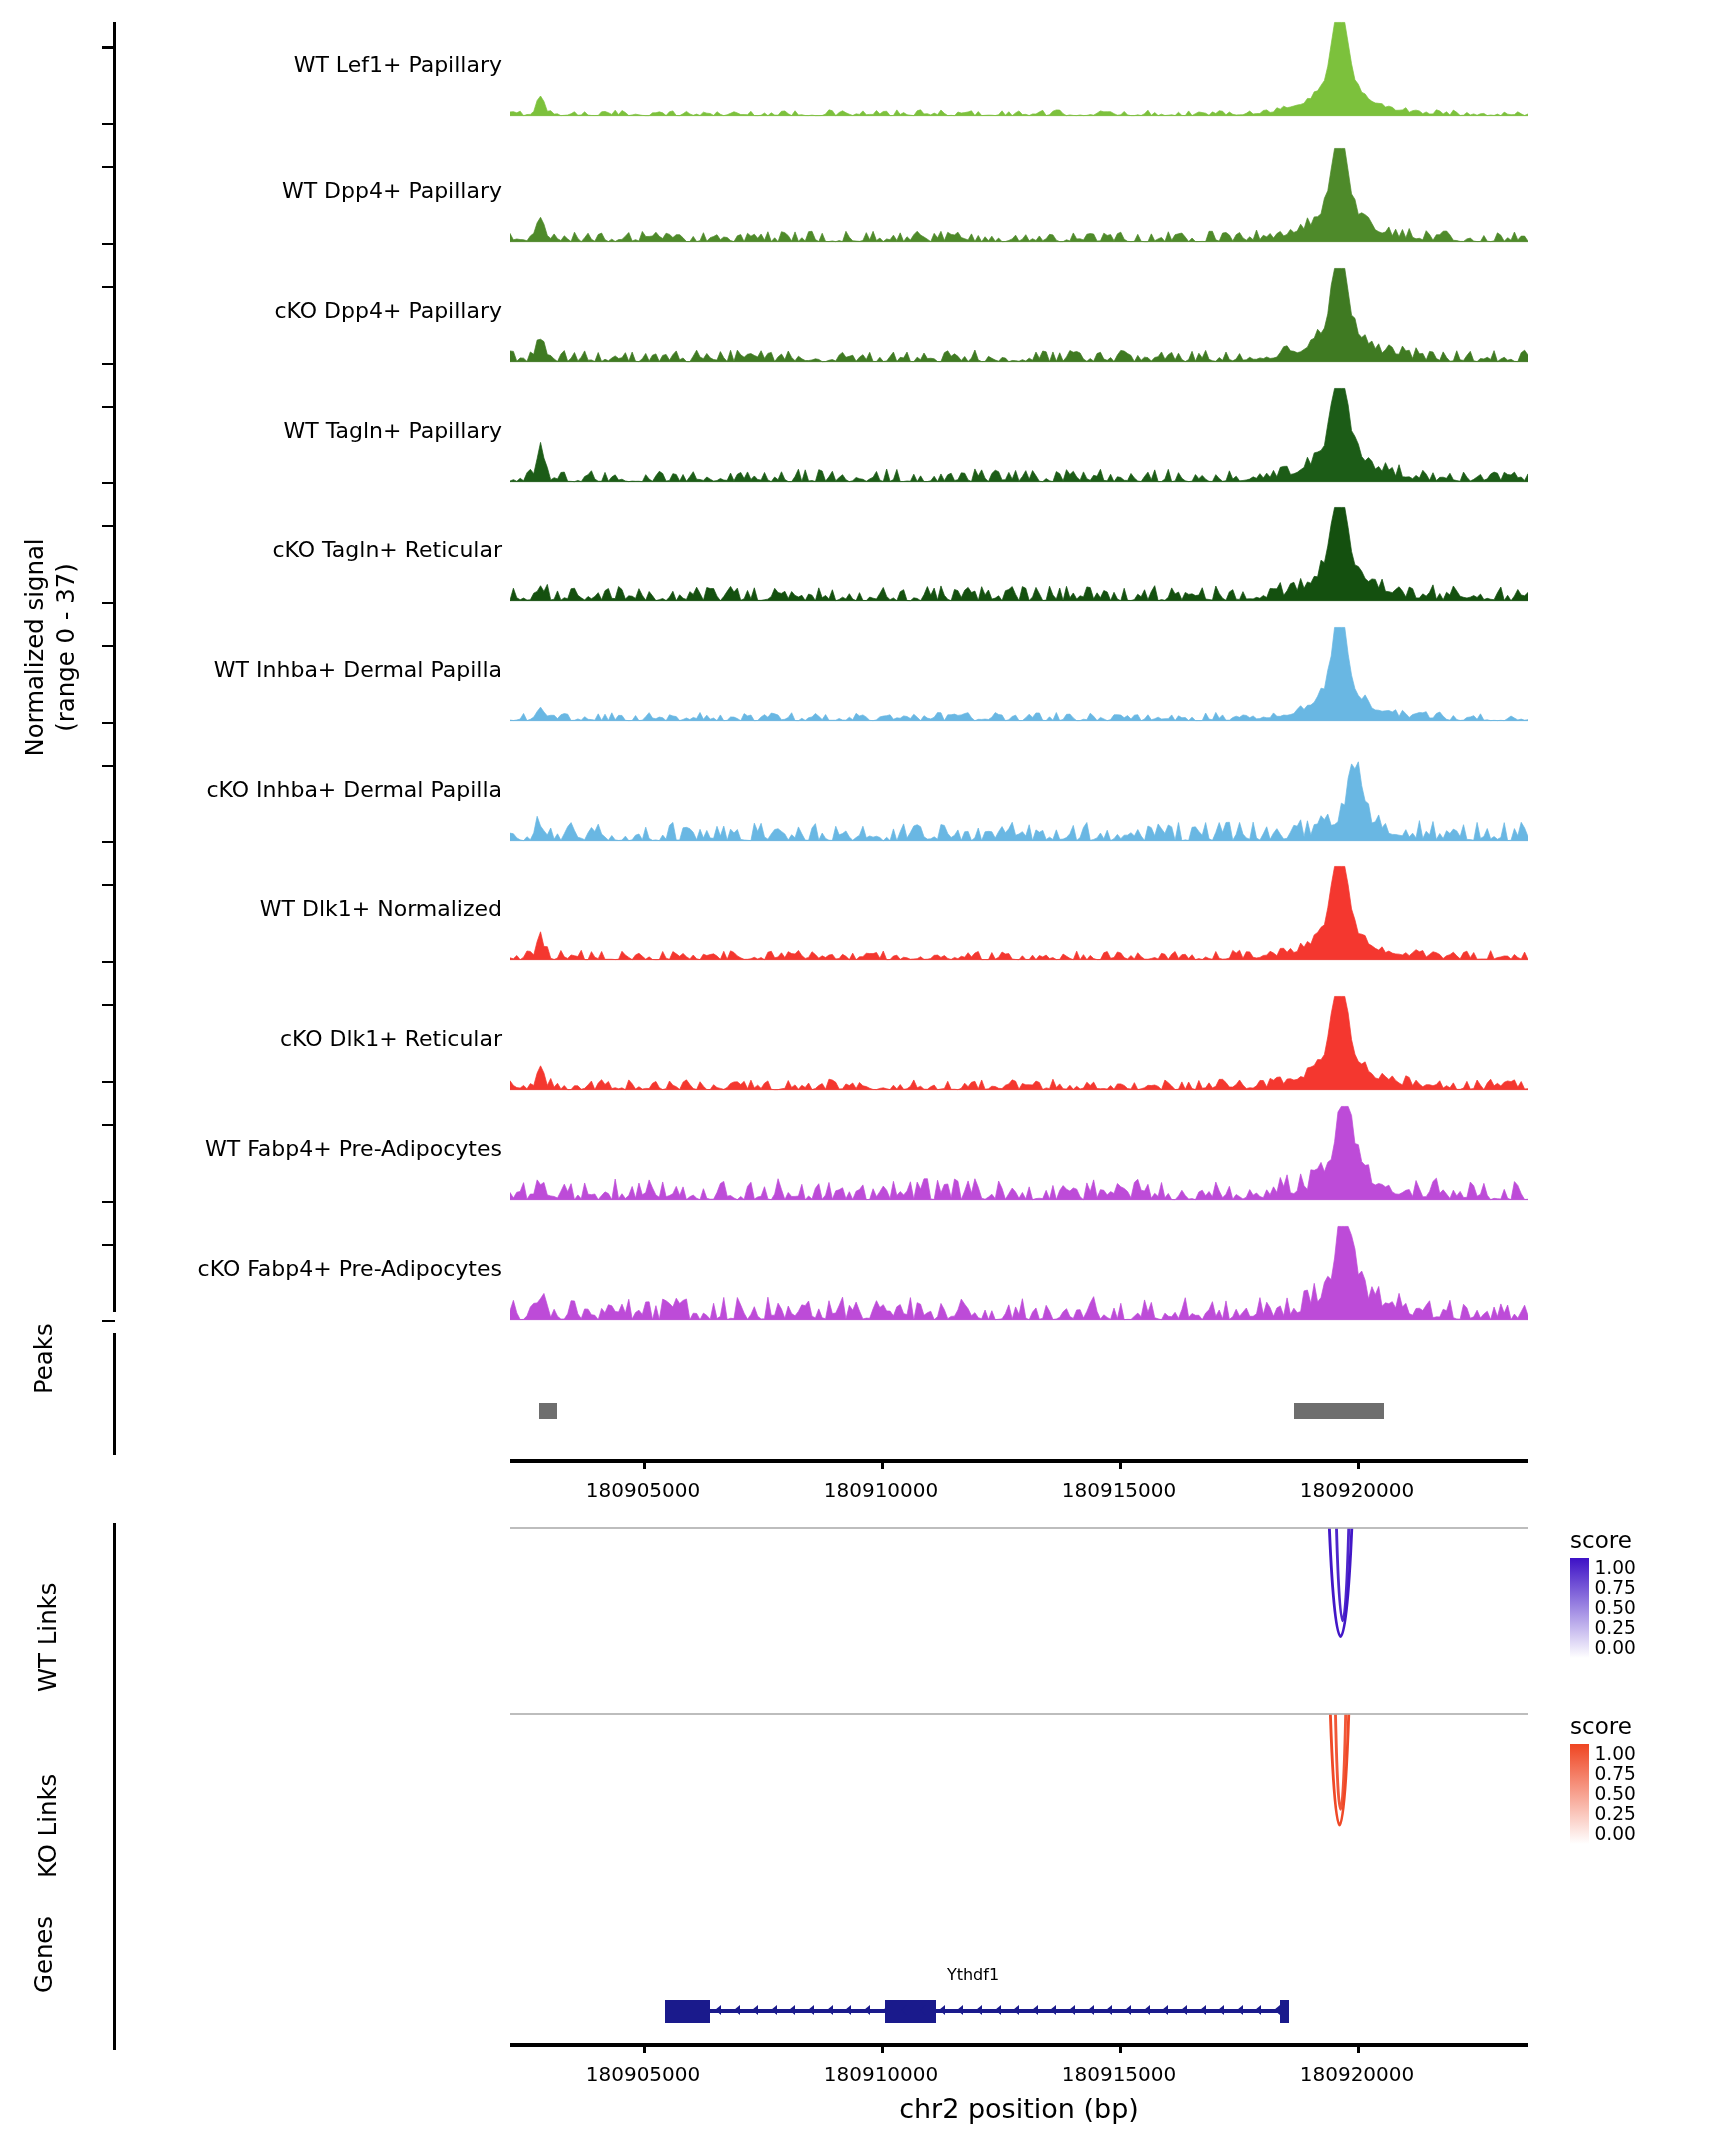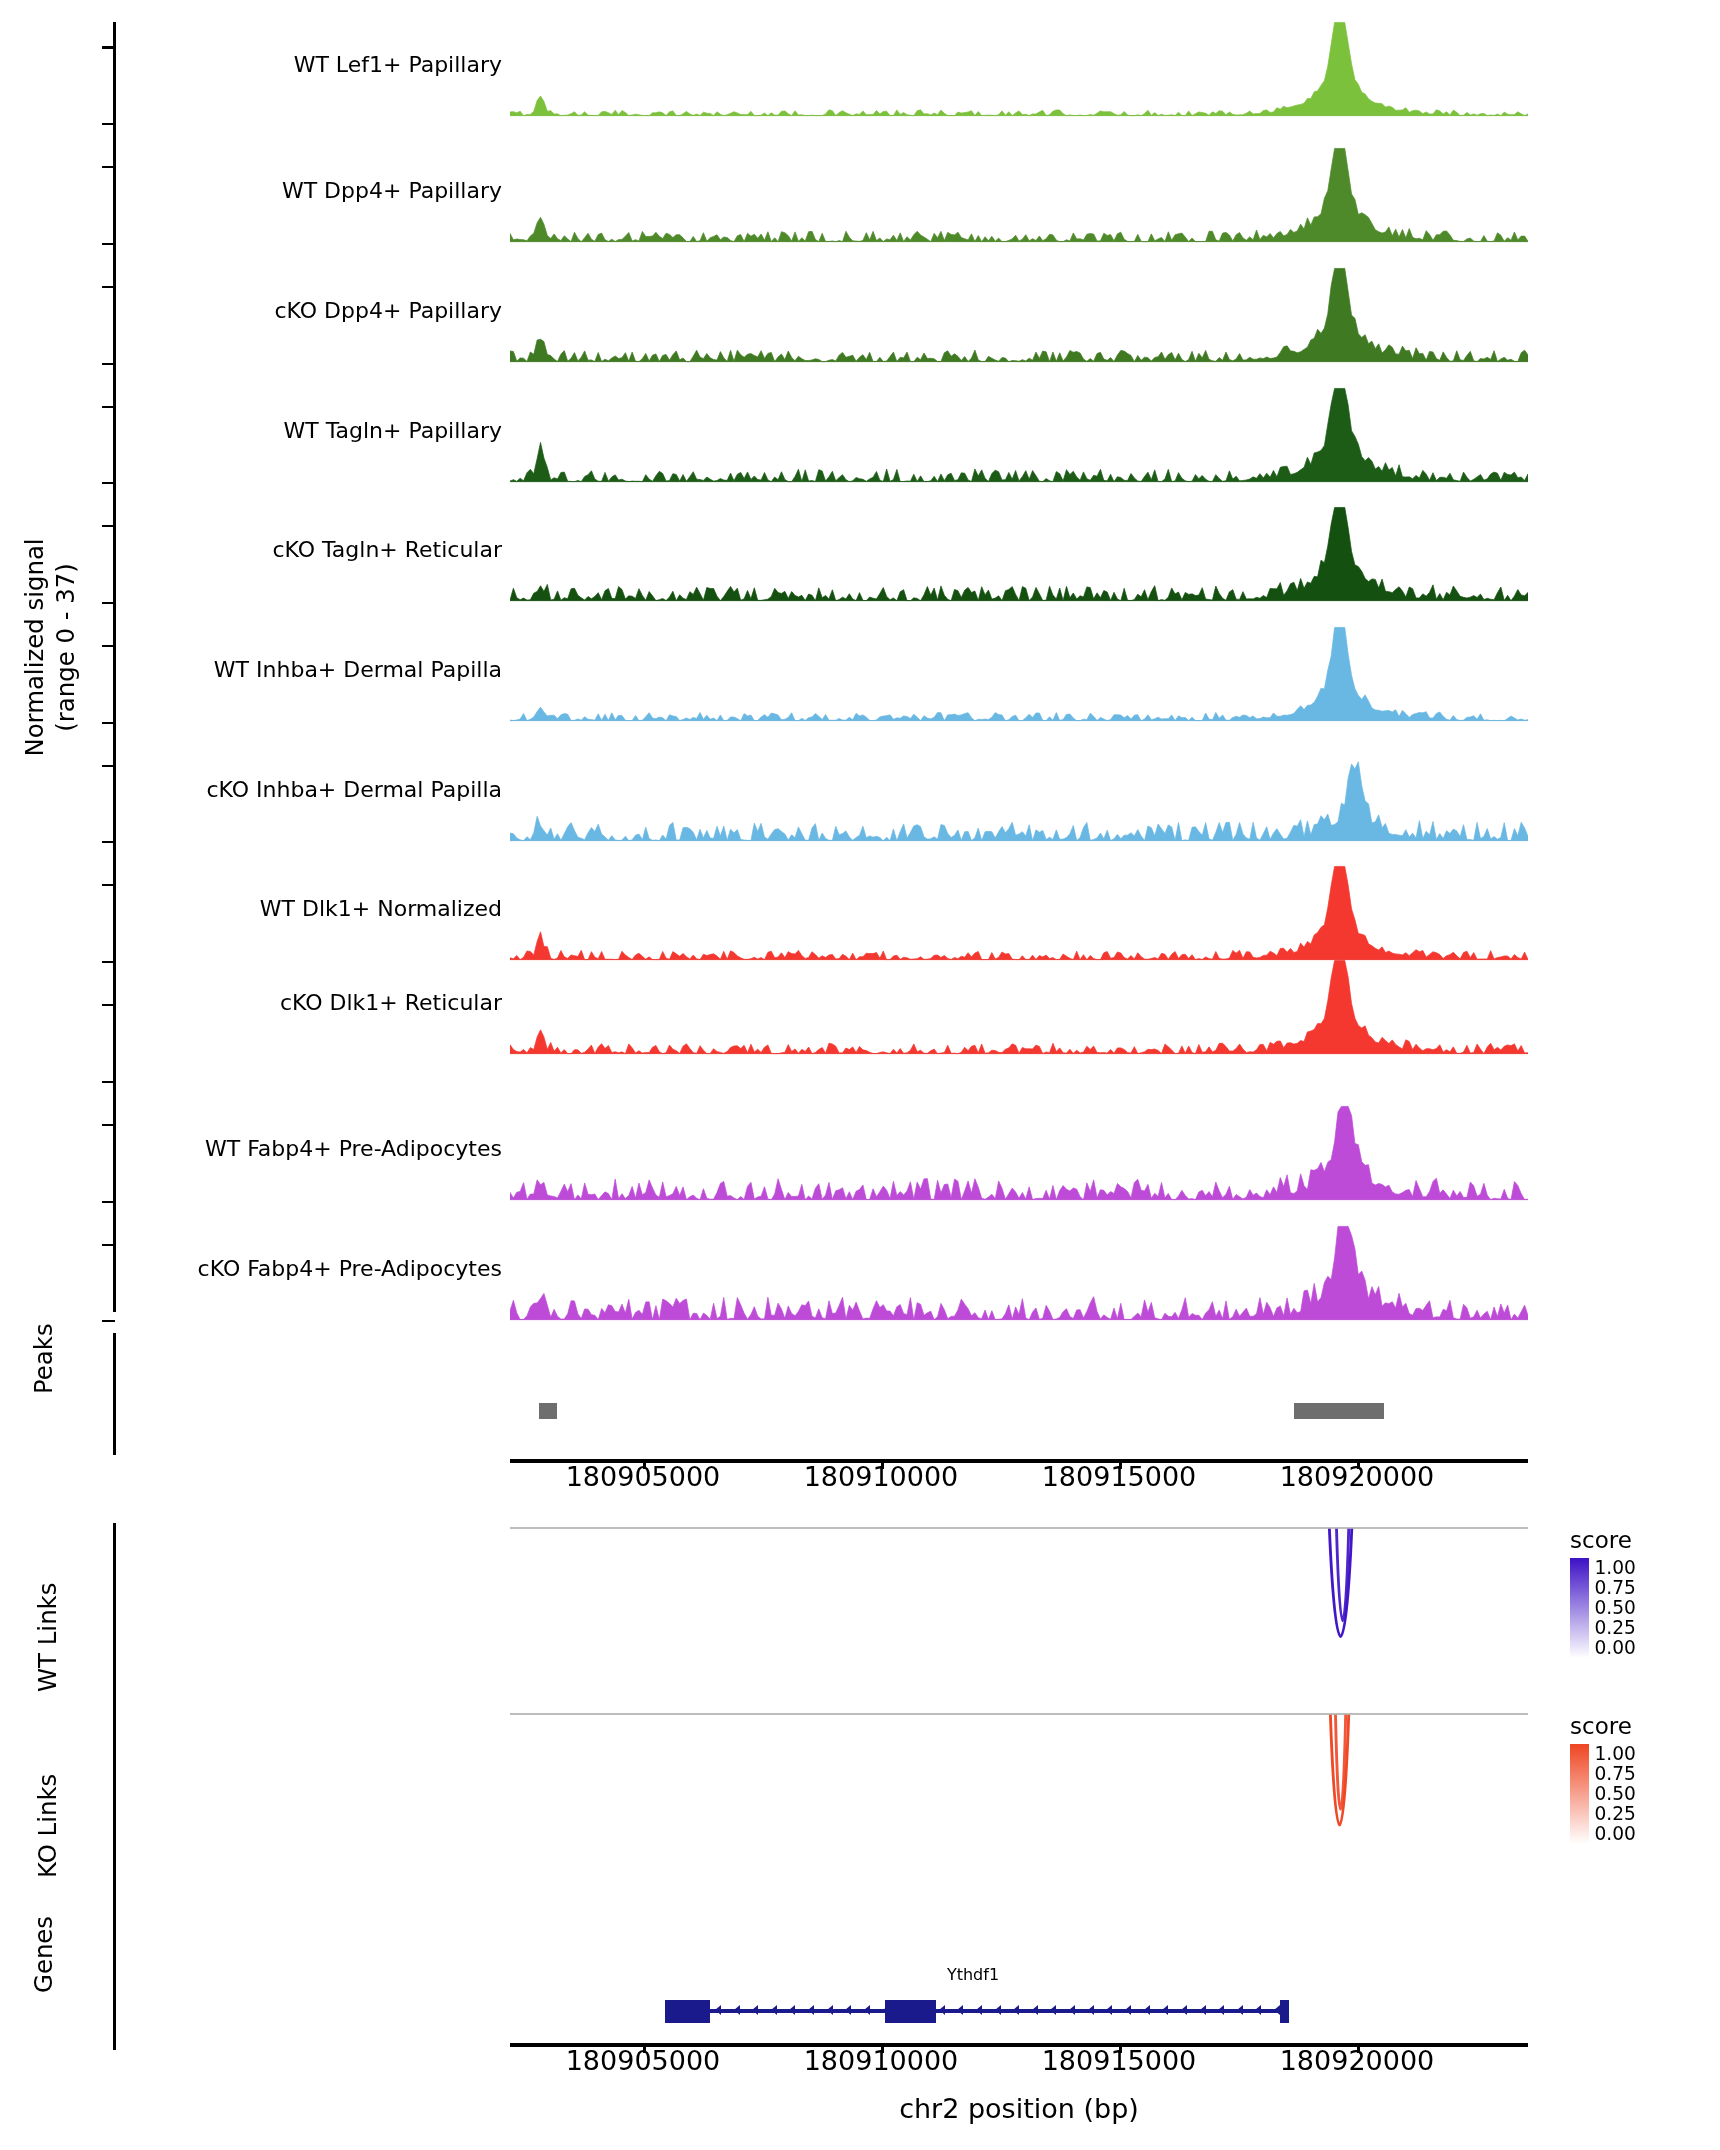--- a/index.html
+++ b/index.html
@@ -36,21 +36,21 @@
   
   #peaks-block{position:absolute;left:0;top:1326px;width:1721px;height:136px;}
   #peaks-block .vbar{position:absolute;left:113px;top:7.2px;width:2.9px;height:122px;background:#000;}
   .peaks-label{position:absolute;left:29px;top:68px;font-size:24.4px;transform:rotate(-90deg);transform-origin:left top;}
   .peak-rect{position:absolute;background:#6e6e6e;}
 
   
   .genome-axis{position:absolute;left:510px;width:1018px;height:43px;}
   .genome-axis .axline{position:absolute;left:0;top:0;width:100%;height:3.6px;background:#000;}
   .genome-axis .gtick{position:absolute;top:0;width:2.9px;height:10px;background:#000;}
-  .genome-axis .glabel{position:absolute;top:2px;font-size:27px;transform:translateX(-50%);white-space:nowrap;}
+  .genome-axis .glabel{position:absolute;top:19px;font-size:20px;transform:translateX(-50%);white-space:nowrap;}
 
   
   .links-block{position:absolute;left:0;width:1721px;height:215px;}
   .links-block .vbar{position:absolute;left:113px;top:10px;width:2.9px;height:192px;background:#000;}
   .links-label{position:absolute;font-size:24.4px;transform:rotate(-90deg);transform-origin:left top;white-space:nowrap;}
   .links-plot{position:absolute;left:510px;top:0;width:1018px;height:215px;}
   .links-topline{position:absolute;left:0;top:14.3px;width:100%;height:2.2px;background:#bdbdbd;}
 
   .legend{position:absolute;width:165px;}
   .legend-title{font-size:23px;margin-bottom:4.3px;}
@@ -168,21 +168,21 @@
         </div>
         <div class="track" style="top: 862px;">
           <div class="track-label">WT Dlk1+ Normalized</div>
           <div class="track-plot">
             <div class="track-base"></div>
             <svg class="track-svg" width="1018" height="115" viewBox="0 0 1420 160">
               <path d="M 0 136 L 0.00 133.50 L 4.73 134.76 L 9.47 130.25 L 14.20 135.98 L 18.93 132.59 L 23.67 123.96 L 28.40 124.57 L 33.13 129.50 L 37.87 110.64 L 42.60 97.17 L 47.33 117.62 L 52.07 117.89 L 56.80 133.91 L 61.53 135.76 L 66.27 133.72 L 71.00 123.23 L 75.73 132.09 L 80.47 134.29 L 85.20 129.45 L 89.93 130.51 L 94.67 131.66 L 99.40 123.00 L 104.13 135.92 L 108.87 135.93 L 113.60 124.83 L 118.33 132.53 L 123.07 134.65 L 127.80 124.61 L 132.53 135.52 L 137.27 135.42 L 142.00 135.46 L 146.73 135.90 L 151.47 135.39 L 156.20 124.35 L 160.93 129.65 L 165.67 132.87 L 170.40 135.95 L 175.13 129.38 L 179.87 127.20 L 184.60 131.22 L 189.33 135.35 L 194.07 132.13 L 198.80 135.79 L 203.53 135.95 L 208.27 135.85 L 213.00 124.62 L 217.73 133.98 L 222.47 135.49 L 227.20 124.78 L 231.93 127.89 L 236.67 131.40 L 241.40 127.28 L 246.13 131.91 L 250.87 135.02 L 255.60 129.59 L 260.33 134.75 L 265.07 135.97 L 269.80 128.32 L 274.53 130.30 L 279.27 128.88 L 284.00 127.92 L 288.73 131.04 L 293.47 135.57 L 298.20 124.39 L 302.93 135.57 L 307.67 123.75 L 312.40 126.01 L 317.13 130.77 L 321.87 133.51 L 326.60 135.53 L 331.33 135.48 L 336.07 134.65 L 340.80 132.71 L 345.53 135.12 L 350.27 133.09 L 355.00 136.00 L 359.73 125.67 L 364.47 124.29 L 369.20 133.47 L 373.93 132.23 L 378.67 126.43 L 383.40 133.16 L 388.13 124.82 L 392.87 127.60 L 397.60 128.10 L 402.33 123.14 L 407.07 130.33 L 411.80 134.27 L 416.53 132.85 L 421.27 124.94 L 426.00 128.96 L 430.73 133.96 L 435.47 130.67 L 440.20 133.05 L 444.93 129.59 L 449.67 128.71 L 454.40 134.93 L 459.13 134.50 L 463.87 128.56 L 468.60 131.38 L 473.33 135.93 L 478.07 126.92 L 482.80 136.00 L 487.53 131.97 L 492.27 131.79 L 497.00 127.11 L 501.73 127.49 L 506.47 127.57 L 511.20 125.99 L 515.93 134.09 L 520.67 124.00 L 525.40 135.98 L 530.13 135.85 L 534.87 130.99 L 539.60 129.76 L 544.33 135.62 L 549.07 132.65 L 553.80 133.48 L 558.53 135.44 L 563.27 135.03 L 568.00 134.60 L 572.73 131.91 L 577.47 135.62 L 582.20 135.35 L 586.93 134.36 L 591.67 130.04 L 596.40 129.62 L 601.13 132.85 L 605.87 130.28 L 610.60 134.25 L 615.33 135.69 L 620.07 132.88 L 624.80 134.72 L 629.53 131.28 L 634.27 132.67 L 639.00 126.32 L 643.73 132.16 L 648.47 126.86 L 653.20 124.61 L 657.93 135.95 L 662.67 135.82 L 667.40 135.93 L 672.13 126.13 L 676.87 135.24 L 681.60 132.75 L 686.33 125.35 L 691.07 128.14 L 695.80 127.55 L 700.53 135.19 L 705.27 135.71 L 710.00 136.00 L 714.73 130.60 L 719.47 135.76 L 724.20 135.73 L 728.93 129.72 L 733.67 135.95 L 738.40 130.21 L 743.13 132.23 L 747.87 129.58 L 752.60 134.47 L 757.33 133.18 L 762.07 135.82 L 766.80 135.59 L 771.53 128.18 L 776.27 131.27 L 781.00 134.22 L 785.73 135.98 L 790.47 124.13 L 795.20 136.00 L 799.93 129.00 L 804.67 136.00 L 809.40 130.09 L 814.13 134.51 L 818.87 135.90 L 823.60 135.90 L 828.33 126.43 L 833.07 124.72 L 837.80 134.03 L 842.53 133.14 L 847.27 125.27 L 852.00 126.70 L 856.73 133.16 L 861.47 135.08 L 866.20 130.25 L 870.93 135.05 L 875.67 126.37 L 880.40 131.81 L 885.13 135.27 L 889.87 135.36 L 894.60 134.35 L 899.33 133.06 L 904.07 135.09 L 908.80 127.23 L 913.53 128.52 L 918.27 135.47 L 923.00 128.60 L 927.73 124.64 L 932.47 134.26 L 937.20 129.08 L 941.93 128.55 L 946.67 134.56 L 951.40 129.12 L 956.13 135.94 L 960.87 134.49 L 965.60 135.72 L 970.33 132.22 L 975.07 134.46 L 979.80 135.43 L 984.53 124.67 L 989.27 134.04 L 994.00 135.28 L 998.73 134.98 L 1003.47 133.83 L 1008.20 123.10 L 1012.93 126.92 L 1017.67 122.86 L 1022.40 134.11 L 1027.13 124.98 L 1031.87 125.20 L 1036.60 132.74 L 1041.33 133.61 L 1046.07 132.87 L 1050.80 130.17 L 1055.53 129.71 L 1060.27 124.37 L 1065.00 126.72 L 1069.73 130.50 L 1074.47 120.32 L 1079.20 120.14 L 1083.93 125.73 L 1088.67 120.29 L 1093.40 125.99 L 1098.13 124.59 L 1102.87 112.91 L 1107.60 118.62 L 1112.33 110.68 L 1117.07 114.27 L 1121.80 101.49 L 1126.53 98.00 L 1131.27 90.97 L 1136.00 87.41 L 1140.73 63.65 L 1145.47 32.34 L 1150.20 6.00 L 1154.93 6.00 L 1159.67 6.00 L 1164.40 6.00 L 1169.13 31.82 L 1173.87 65.32 L 1178.60 80.39 L 1183.33 99.54 L 1188.07 100.52 L 1192.80 102.47 L 1197.53 113.88 L 1202.27 116.69 L 1207.00 120.23 L 1211.73 122.59 L 1216.47 118.11 L 1221.20 126.04 L 1225.93 124.03 L 1230.67 126.88 L 1235.40 128.02 L 1240.13 128.30 L 1244.87 129.45 L 1249.60 126.23 L 1254.33 130.43 L 1259.07 126.21 L 1263.80 122.04 L 1268.53 124.99 L 1273.27 123.39 L 1278.00 132.36 L 1282.73 128.65 L 1287.47 124.99 L 1292.20 126.31 L 1296.93 128.85 L 1301.67 134.32 L 1306.40 130.60 L 1311.13 129.03 L 1315.87 125.53 L 1320.60 130.72 L 1325.33 134.89 L 1330.07 126.16 L 1334.80 124.16 L 1339.53 133.19 L 1344.27 126.05 L 1349.00 135.36 L 1353.73 135.06 L 1358.47 135.07 L 1363.20 135.09 L 1367.93 123.45 L 1372.67 134.93 L 1377.40 133.13 L 1382.13 132.20 L 1386.87 130.83 L 1391.60 131.08 L 1396.33 135.08 L 1401.07 128.80 L 1405.80 133.05 L 1410.53 135.03 L 1415.27 125.50 L 1420.00 135.85 L 1420 136 Z" fill="#f4372f" stroke="#f4372f" stroke-width="1"></path>
             </svg>
           </div>
         </div>
-        <div class="track" style="top: 956px;">
+        <div class="track" style="top: 992px;">
           <div class="track-label">cKO Dlk1+ Reticular</div>
           <div class="track-plot">
             <div class="track-base"></div>
             <svg class="track-svg" width="1018" height="115" viewBox="0 0 1420 160">
               <path d="M 0 136 L 0.00 123.57 L 4.73 130.11 L 9.47 133.15 L 14.20 133.81 L 18.93 130.08 L 23.67 134.85 L 28.40 127.57 L 33.13 130.16 L 37.87 112.90 L 42.60 102.77 L 47.33 112.72 L 52.07 130.16 L 56.80 120.41 L 61.53 132.53 L 66.27 127.10 L 71.00 134.96 L 75.73 130.25 L 80.47 135.95 L 85.20 135.85 L 89.93 130.48 L 94.67 130.69 L 99.40 135.42 L 104.13 134.21 L 108.87 129.39 L 113.60 124.07 L 118.33 135.95 L 123.07 126.79 L 127.80 122.11 L 132.53 128.84 L 137.27 124.62 L 142.00 134.49 L 146.73 133.30 L 151.47 134.76 L 156.20 133.50 L 160.93 135.98 L 165.67 122.40 L 170.40 127.87 L 175.13 135.16 L 179.87 131.90 L 184.60 135.24 L 189.33 134.27 L 194.07 134.45 L 198.80 127.10 L 203.53 124.60 L 208.27 133.20 L 213.00 135.87 L 217.73 134.58 L 222.47 124.00 L 227.20 129.73 L 231.93 131.98 L 236.67 135.63 L 241.40 125.53 L 246.13 122.30 L 250.87 128.85 L 255.60 134.38 L 260.33 135.66 L 265.07 124.99 L 269.80 131.26 L 274.53 135.79 L 279.27 135.83 L 284.00 129.08 L 288.73 133.18 L 293.47 134.23 L 298.20 135.58 L 302.93 133.05 L 307.67 127.38 L 312.40 125.28 L 317.13 125.10 L 321.87 128.90 L 326.60 124.45 L 331.33 134.76 L 336.07 122.74 L 340.80 133.58 L 345.53 129.71 L 350.27 134.26 L 355.00 126.97 L 359.73 123.82 L 364.47 135.57 L 369.20 135.99 L 373.93 135.94 L 378.67 134.84 L 383.40 134.19 L 388.13 123.33 L 392.87 133.06 L 397.60 129.36 L 402.33 135.46 L 407.07 130.01 L 411.80 133.06 L 416.53 126.81 L 421.27 135.89 L 426.00 134.39 L 430.73 130.17 L 435.47 127.54 L 440.20 135.28 L 444.93 121.41 L 449.67 122.60 L 454.40 125.78 L 459.13 135.01 L 463.87 134.78 L 468.60 128.05 L 473.33 130.34 L 478.07 126.70 L 482.80 134.30 L 487.53 125.91 L 492.27 130.73 L 497.00 131.70 L 501.73 134.07 L 506.47 135.75 L 511.20 135.87 L 515.93 134.24 L 520.67 133.52 L 525.40 134.76 L 530.13 135.94 L 534.87 129.81 L 539.60 134.99 L 544.33 128.86 L 549.07 135.54 L 553.80 134.77 L 558.53 131.31 L 563.27 122.48 L 568.00 133.33 L 572.73 131.23 L 577.47 135.34 L 582.20 135.48 L 586.93 131.98 L 591.67 129.58 L 596.40 135.99 L 601.13 135.11 L 605.87 134.53 L 610.60 124.32 L 615.33 135.53 L 620.07 135.41 L 624.80 135.98 L 629.53 134.05 L 634.27 127.02 L 639.00 131.91 L 643.73 125.72 L 648.47 124.39 L 653.20 134.84 L 657.93 122.51 L 662.67 135.31 L 667.40 134.84 L 672.13 131.18 L 676.87 131.64 L 681.60 134.13 L 686.33 134.54 L 691.07 129.88 L 695.80 127.99 L 700.53 122.33 L 705.27 124.27 L 710.00 135.34 L 714.73 127.36 L 719.47 129.30 L 724.20 129.21 L 728.93 129.51 L 733.67 124.07 L 738.40 126.00 L 743.13 135.74 L 747.87 133.58 L 752.60 134.58 L 757.33 121.39 L 762.07 133.05 L 766.80 127.99 L 771.53 134.69 L 776.27 135.18 L 781.00 129.90 L 785.73 135.59 L 790.47 131.27 L 795.20 135.00 L 799.93 133.87 L 804.67 125.63 L 809.40 130.14 L 814.13 125.44 L 818.87 134.41 L 823.60 134.72 L 828.33 134.37 L 833.07 135.24 L 837.80 130.25 L 842.53 135.31 L 847.27 127.95 L 852.00 127.98 L 856.73 130.16 L 861.47 134.52 L 866.20 135.11 L 870.93 126.24 L 875.67 135.85 L 880.40 134.81 L 885.13 133.36 L 889.87 129.95 L 894.60 130.32 L 899.33 129.51 L 904.07 131.46 L 908.80 135.89 L 913.53 122.62 L 918.27 126.37 L 923.00 130.93 L 927.73 135.86 L 932.47 135.38 L 937.20 125.20 L 941.93 135.42 L 946.67 125.39 L 951.40 134.40 L 956.13 135.90 L 960.87 123.26 L 965.60 133.96 L 970.33 133.49 L 975.07 126.47 L 979.80 133.54 L 984.53 131.41 L 989.27 121.64 L 994.00 121.64 L 998.73 126.12 L 1003.47 132.31 L 1008.20 132.38 L 1012.93 128.99 L 1017.67 122.53 L 1022.40 129.60 L 1027.13 134.44 L 1031.87 133.33 L 1036.60 133.87 L 1041.33 130.67 L 1046.07 123.19 L 1050.80 123.29 L 1055.53 132.17 L 1060.27 120.30 L 1065.00 122.75 L 1069.73 118.83 L 1074.47 118.22 L 1079.20 127.70 L 1083.93 121.22 L 1088.67 120.70 L 1093.40 122.70 L 1098.13 121.65 L 1102.87 117.75 L 1107.60 119.08 L 1112.33 105.67 L 1117.07 104.50 L 1121.80 102.21 L 1126.53 94.01 L 1131.27 94.22 L 1136.00 87.05 L 1140.73 62.32 L 1145.47 30.14 L 1150.20 6.00 L 1154.93 6.00 L 1159.67 6.00 L 1164.40 6.00 L 1169.13 29.08 L 1173.87 66.19 L 1178.60 86.60 L 1183.33 96.74 L 1188.07 100.28 L 1192.80 97.23 L 1197.53 110.27 L 1202.27 113.76 L 1207.00 119.73 L 1211.73 121.02 L 1216.47 113.25 L 1221.20 117.77 L 1225.93 121.92 L 1230.67 116.81 L 1235.40 123.12 L 1240.13 126.73 L 1244.87 129.37 L 1249.60 116.64 L 1254.33 118.93 L 1259.07 130.37 L 1263.80 122.76 L 1268.53 128.29 L 1273.27 131.99 L 1278.00 129.10 L 1282.73 129.12 L 1287.47 130.61 L 1292.20 128.87 L 1296.93 123.62 L 1301.67 133.87 L 1306.40 130.41 L 1311.13 133.42 L 1315.87 126.54 L 1320.60 135.57 L 1325.33 135.58 L 1330.07 133.86 L 1334.80 124.44 L 1339.53 135.18 L 1344.27 134.35 L 1349.00 122.58 L 1353.73 129.74 L 1358.47 135.92 L 1363.20 126.81 L 1367.93 121.48 L 1372.67 130.66 L 1377.40 127.21 L 1382.13 130.96 L 1386.87 125.68 L 1391.60 123.81 L 1396.33 124.86 L 1401.07 122.36 L 1405.80 132.45 L 1410.53 124.66 L 1415.27 134.93 L 1420.00 134.72 L 1420 136 Z" fill="#f4372f" stroke="#f4372f" stroke-width="1"></path>
             </svg>
           </div>
         </div>
         <div class="track" style="top: 1102px;">
           <div class="track-label">WT Fabp4+ Pre-Adipocytes</div>

